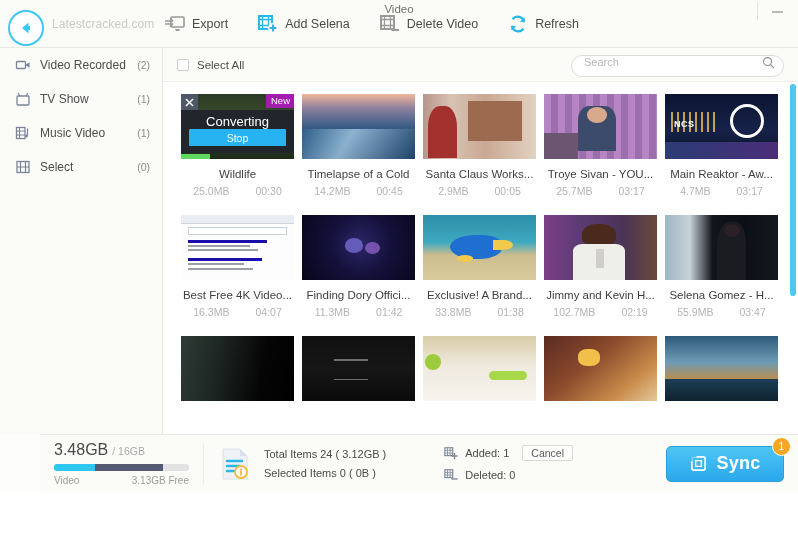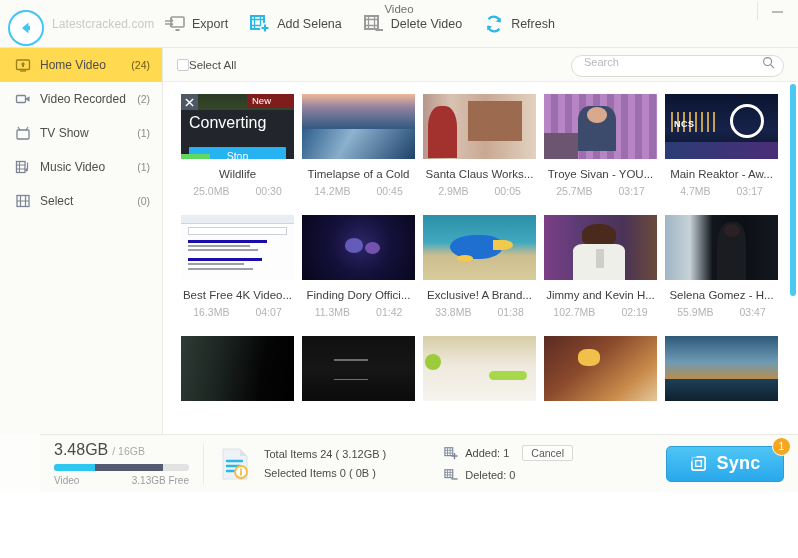--- a/index.html
+++ b/index.html
@@ -55,21 +55,21 @@
   .brand {
     position: absolute; left: 52px; top: 17px;
     font-size: 12px; color: #c9c9c9;
     letter-spacing: .1px;
   }
 
   .tools {
     position: absolute; left: 163px; top: 0;
     height: 48px;
     display: flex; 
-    gap: 18px;
+    gap: 26px;
   }
   .tool {
     display: flex; align-items: center; gap: 7px;
     padding: 4px 2px;
     font-size: 12.5px; color: #4a4a4a;
     white-space: nowrap;
   }
   .tool-ico { width: 20px; height: 18px; display: block; }
 
   
@@ -103,21 +103,21 @@
     background: #ffffff;
     position: relative;
   }
   .content-head {
     height: 34px; flex: 0 0 34px;
     background: #fbfbf8;
     border-bottom: 1px solid #ededea;
     display: flex; align-items: center;
     padding: 0 14px 0 14px;
   }
-  .selectall { display: flex; align-items: flex-start; font-size: 11.5px; color: #4d4d4d; }
+  .selectall { display: flex; align-items: flex-start; gap: 8px; font-size: 11.5px; color: #4d4d4d; }
   .chk {
     width: 12px; height: 12px;
     border: 1px solid #cdcdcd; border-radius: 2px; background: #fff;
   }
   .search-wrap { margin-left: auto; position: relative; }
   .search {
     width: 213px; height: 22px;
     border: 1px solid #dcdcd8; border-radius: 11px;
     background: #fff;
     font-size: 11px; color: #333;
@@ -157,38 +157,38 @@
   }
   .cap-meta {
     margin-top: 5px;
     display: flex; justify-content: center; gap: 26px;
     font-size: 10.5px; color: #b3b3b3;
   }
 
   
   .badge-new {
     position: absolute; right: 0; top: 0;
-    background: #7f1d1d; color: #fff;
-    font-size: 9.5px; padding: 1px 23px 2px 5px;
+    background: #a21caf; color: #fff;
+    font-size: 9.5px; padding: 1px 4px 2px 5px;
     z-index: 6;
   }
   .close-x {
     position: absolute; left: 0; top: 0;
     width: 17px; height: 16px;
     background: #4e5766;
     display: flex; align-items: center; justify-content: center;
     z-index: 6;
   }
   .conv-panel {
     position: absolute; left: 0; right: 0; top: 16px;
     background: #22262c;
     padding: 4px 8px 7px 8px;
     z-index: 5;
   }
-  .conv-text { text-align: left; font-size: 16px; color: #fff; margin-bottom: 15px; }
+  .conv-text { text-align: center; font-size: 13px; color: #fff; margin-bottom: 0; }
   .conv-stop {
     display: block; width: 100%; height: 17px;
     background: #27b2f2; color: #fff;
     border: none; border-radius: 1px;
     font-size: 10.5px; font-family: "Liberation Sans", sans-serif;
   }
   .conv-prog {
     position: absolute; left: 0; bottom: 0;
     height: 5px; width: 26%;
     background: #5fd95f; z-index: 6;
@@ -327,29 +327,20 @@
       </div>
 
     </div>
   </div>
 
   <div class="body">
 
     <div class="sidebar">
 
 
-      <div class="side-item active">
-        <svg class="side-ico" viewBox="0 0 16 16">
-          <rect x="1.5" y="3" width="13" height="9.5" rx="1" fill="none" stroke="#9b7f1e" stroke-width="1.3"></rect>
-          <path d="M8 5 L5.5 7.5 H7 V10 H9 V7.5 H10.5 Z" fill="#9b7f1e"></path>
-          <path d="M5 14 H11" stroke="#9b7f1e" stroke-width="1.3"></path>
-        </svg>
-        <span class="side-label">Home Video</span>
-        <span class="side-count">(24)</span>
-      </div>
 
       <div class="side-item">
         <svg class="side-ico" viewBox="0 0 16 16">
           <rect x="1.5" y="4.5" width="9" height="7" rx="1" fill="none" stroke="#7a8697" stroke-width="1.3"></rect>
           <path d="M11 7.5 L14.5 5.2 V10.8 L11 8.5 Z" fill="#7a8697"></path>
         </svg>
         <span class="side-label">Video Recorded</span>
         <span class="side-count">(2)</span>
       </div>
 

